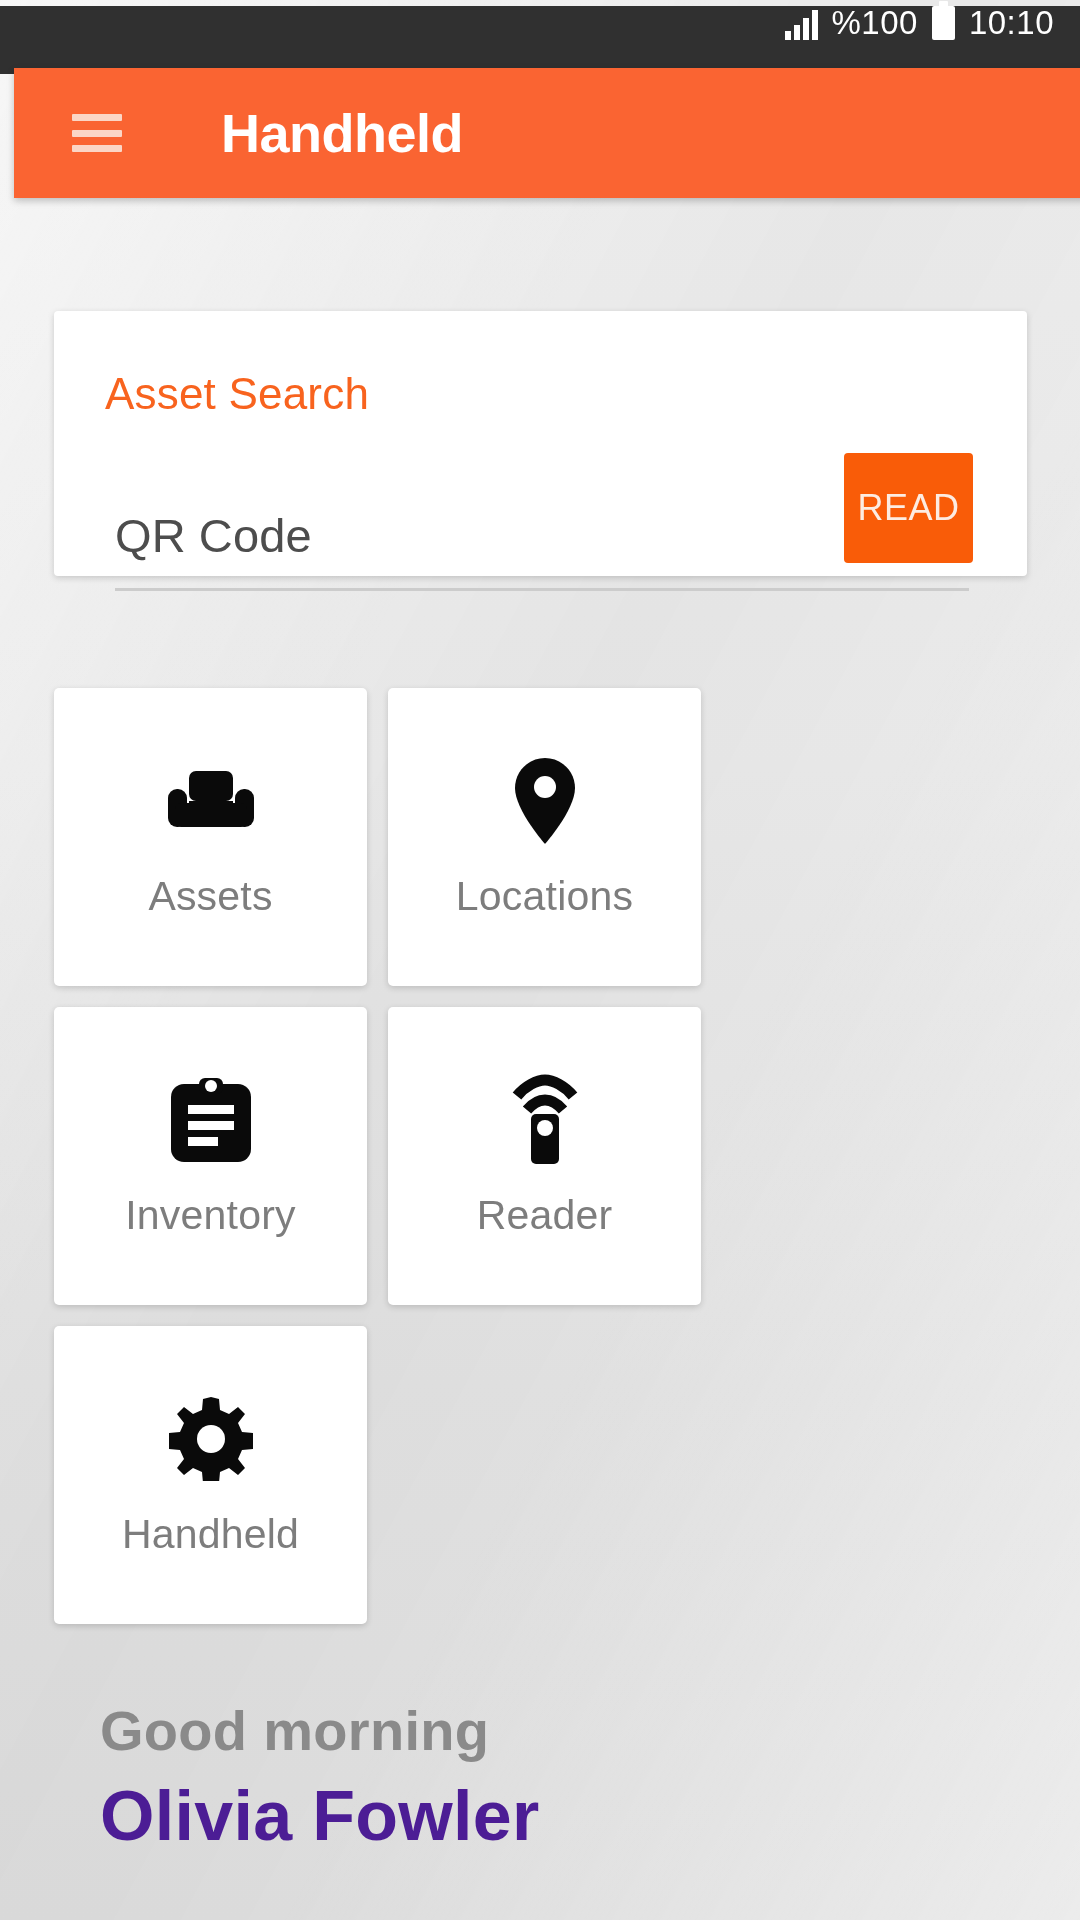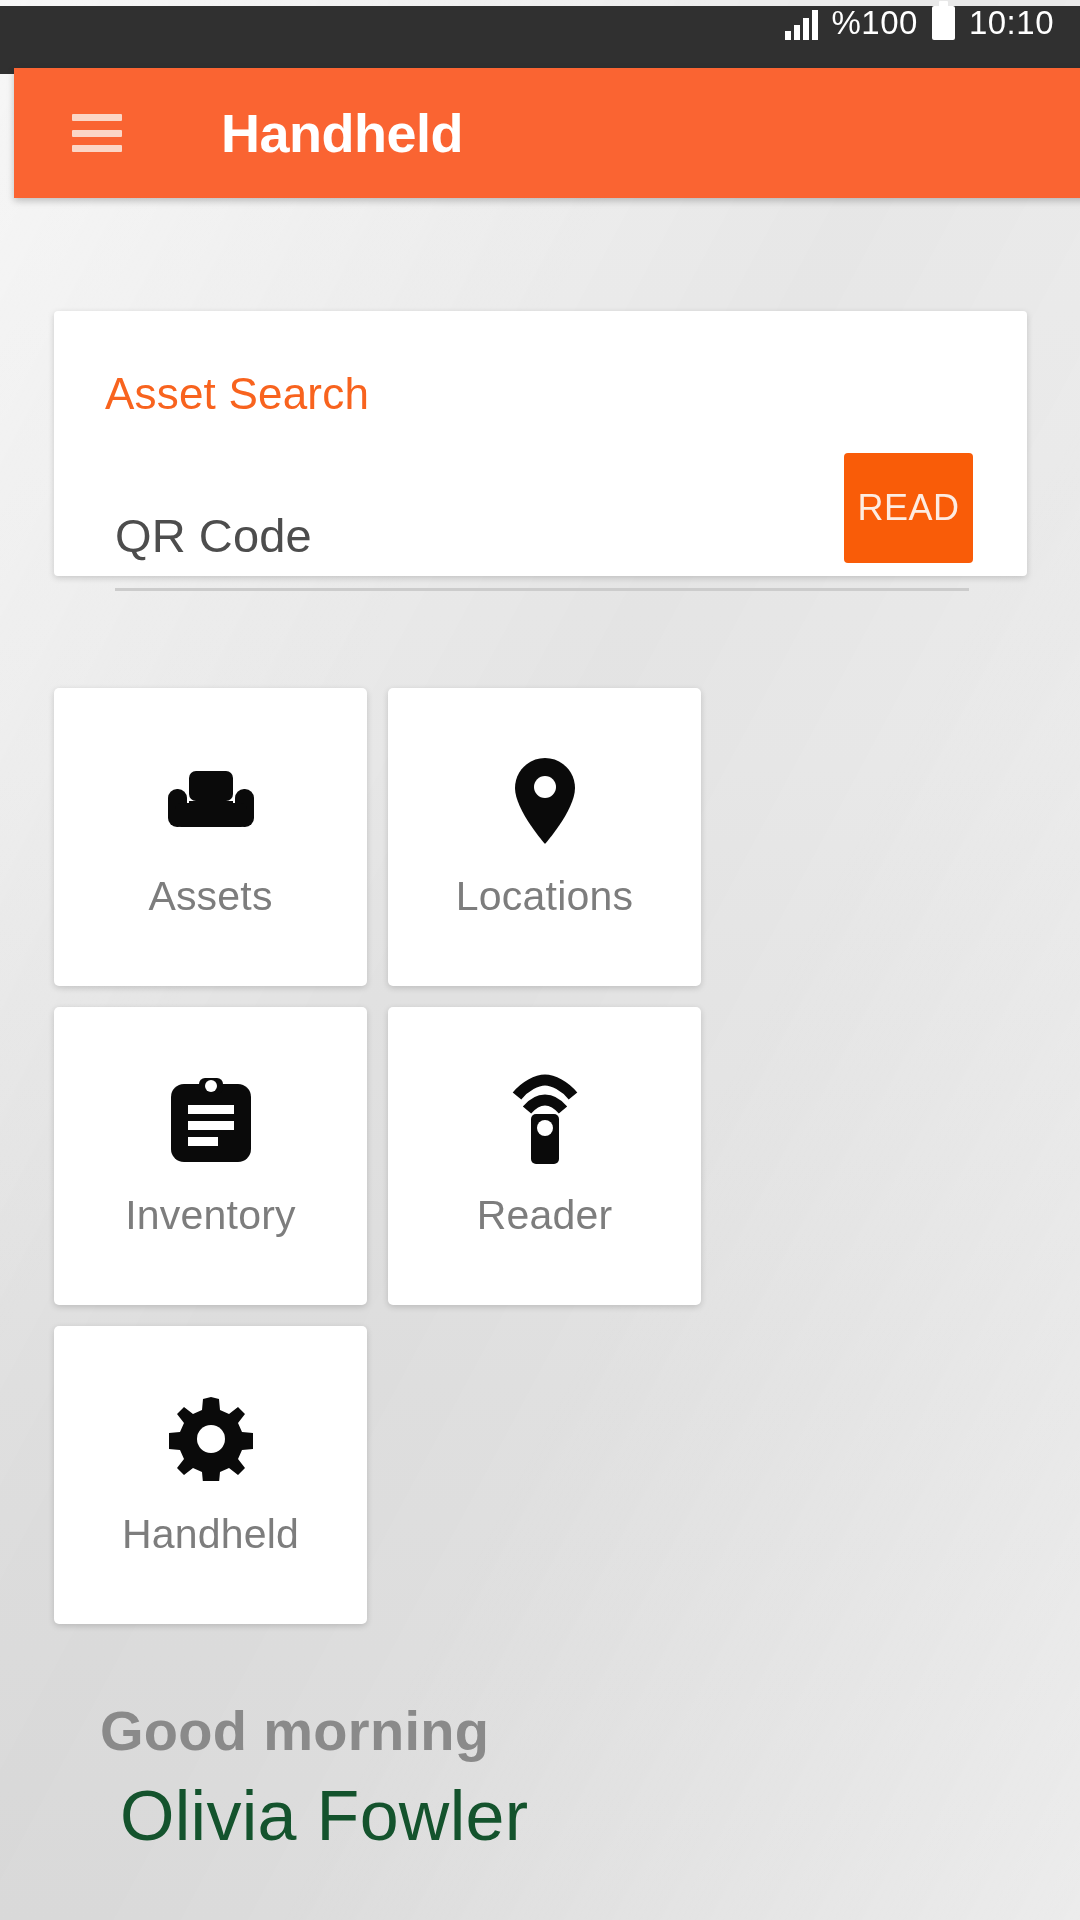--- a/index.html
+++ b/index.html
@@ -106,23 +106,22 @@
 
   
   .greeting {
     position:absolute; left:100px; bottom:56px; width:900px;
   }
   .greet-line1 {
     color:#8a8a8a; font-size:56px; font-weight:700; line-height:74px;
     letter-spacing:0.3px;
   }
   .greet-line2 {
-    color:#14532d; font-size:70px; font-weight:400; line-height:96px;
+    color:#4c1d95; font-size:70px; font-weight:700; line-height:96px;
     letter-spacing:0.3px;
-    margin-left:20px;
   }
 </style>
 </head>
 <body>
 
 <div class="statusbar">
   <div class="sb-right">
     <span class="signal">
       <i></i>
         <i></i>

